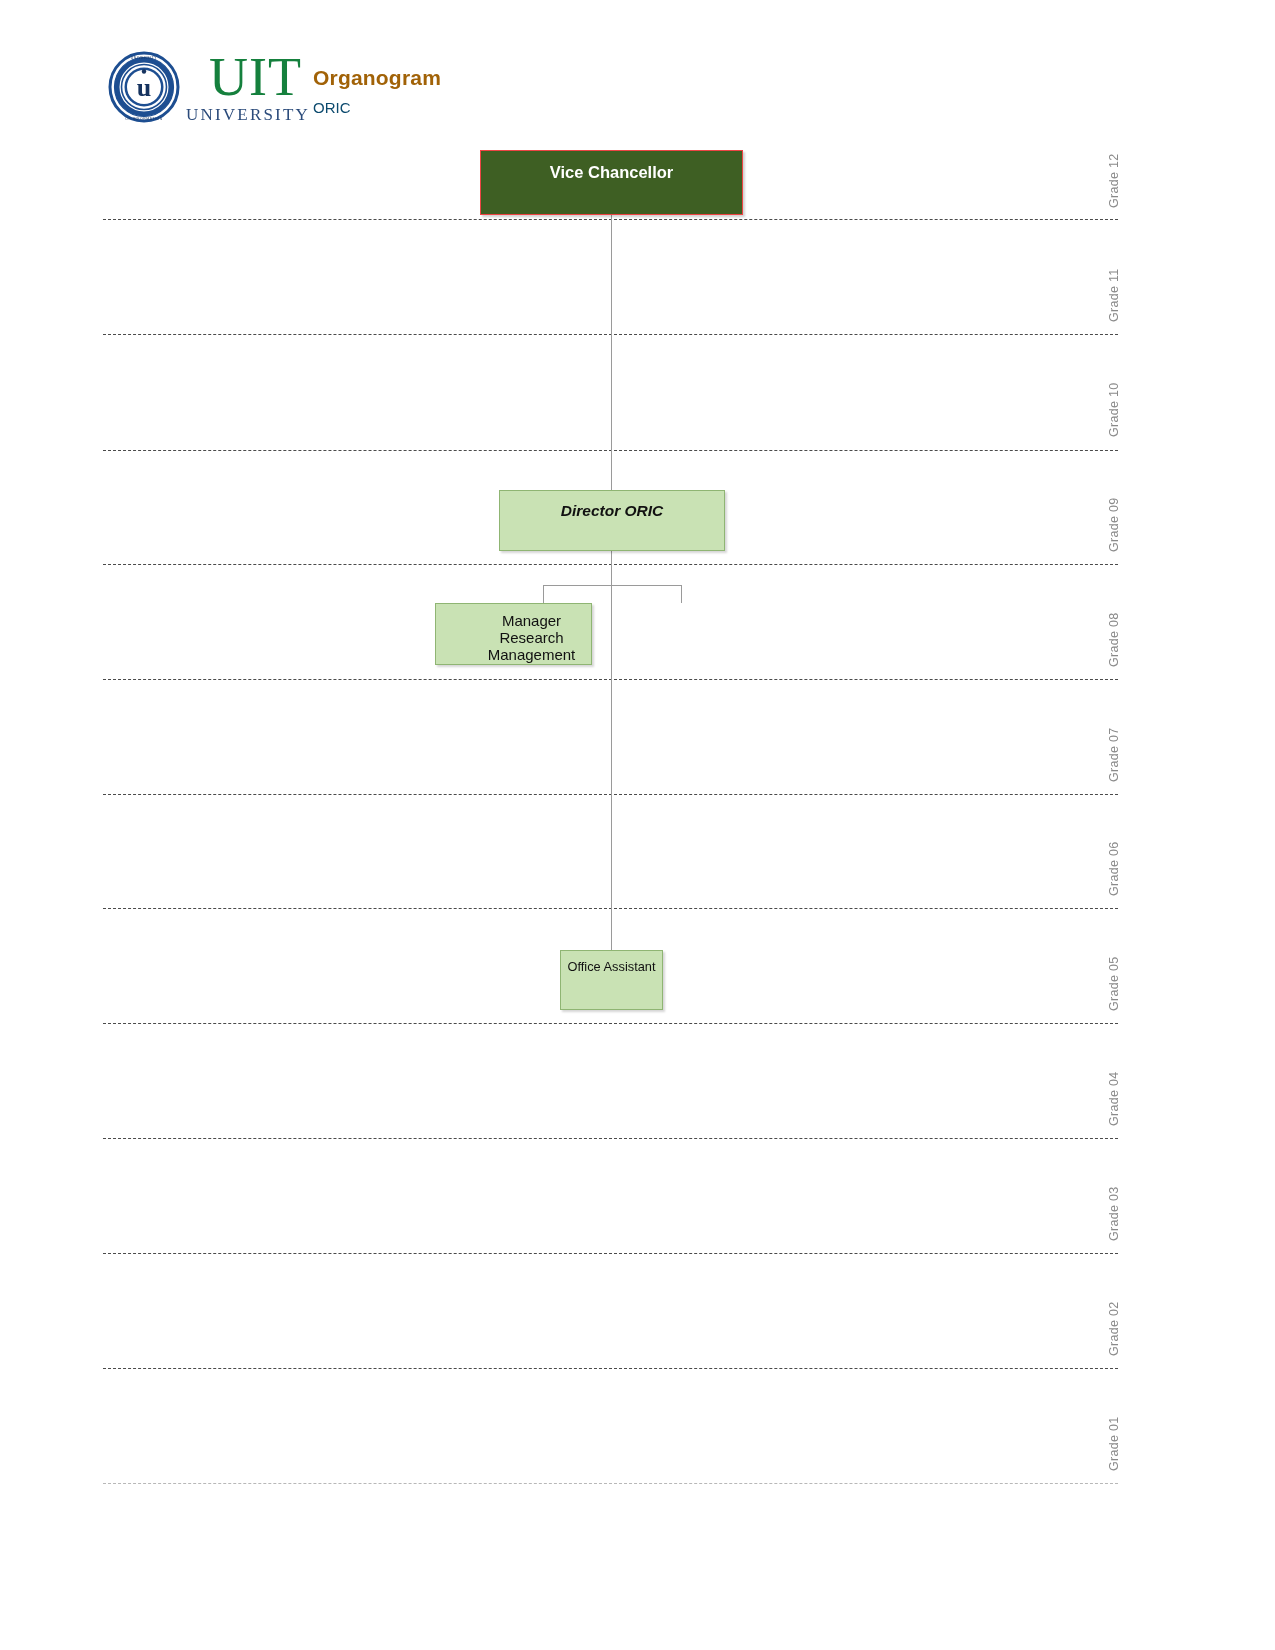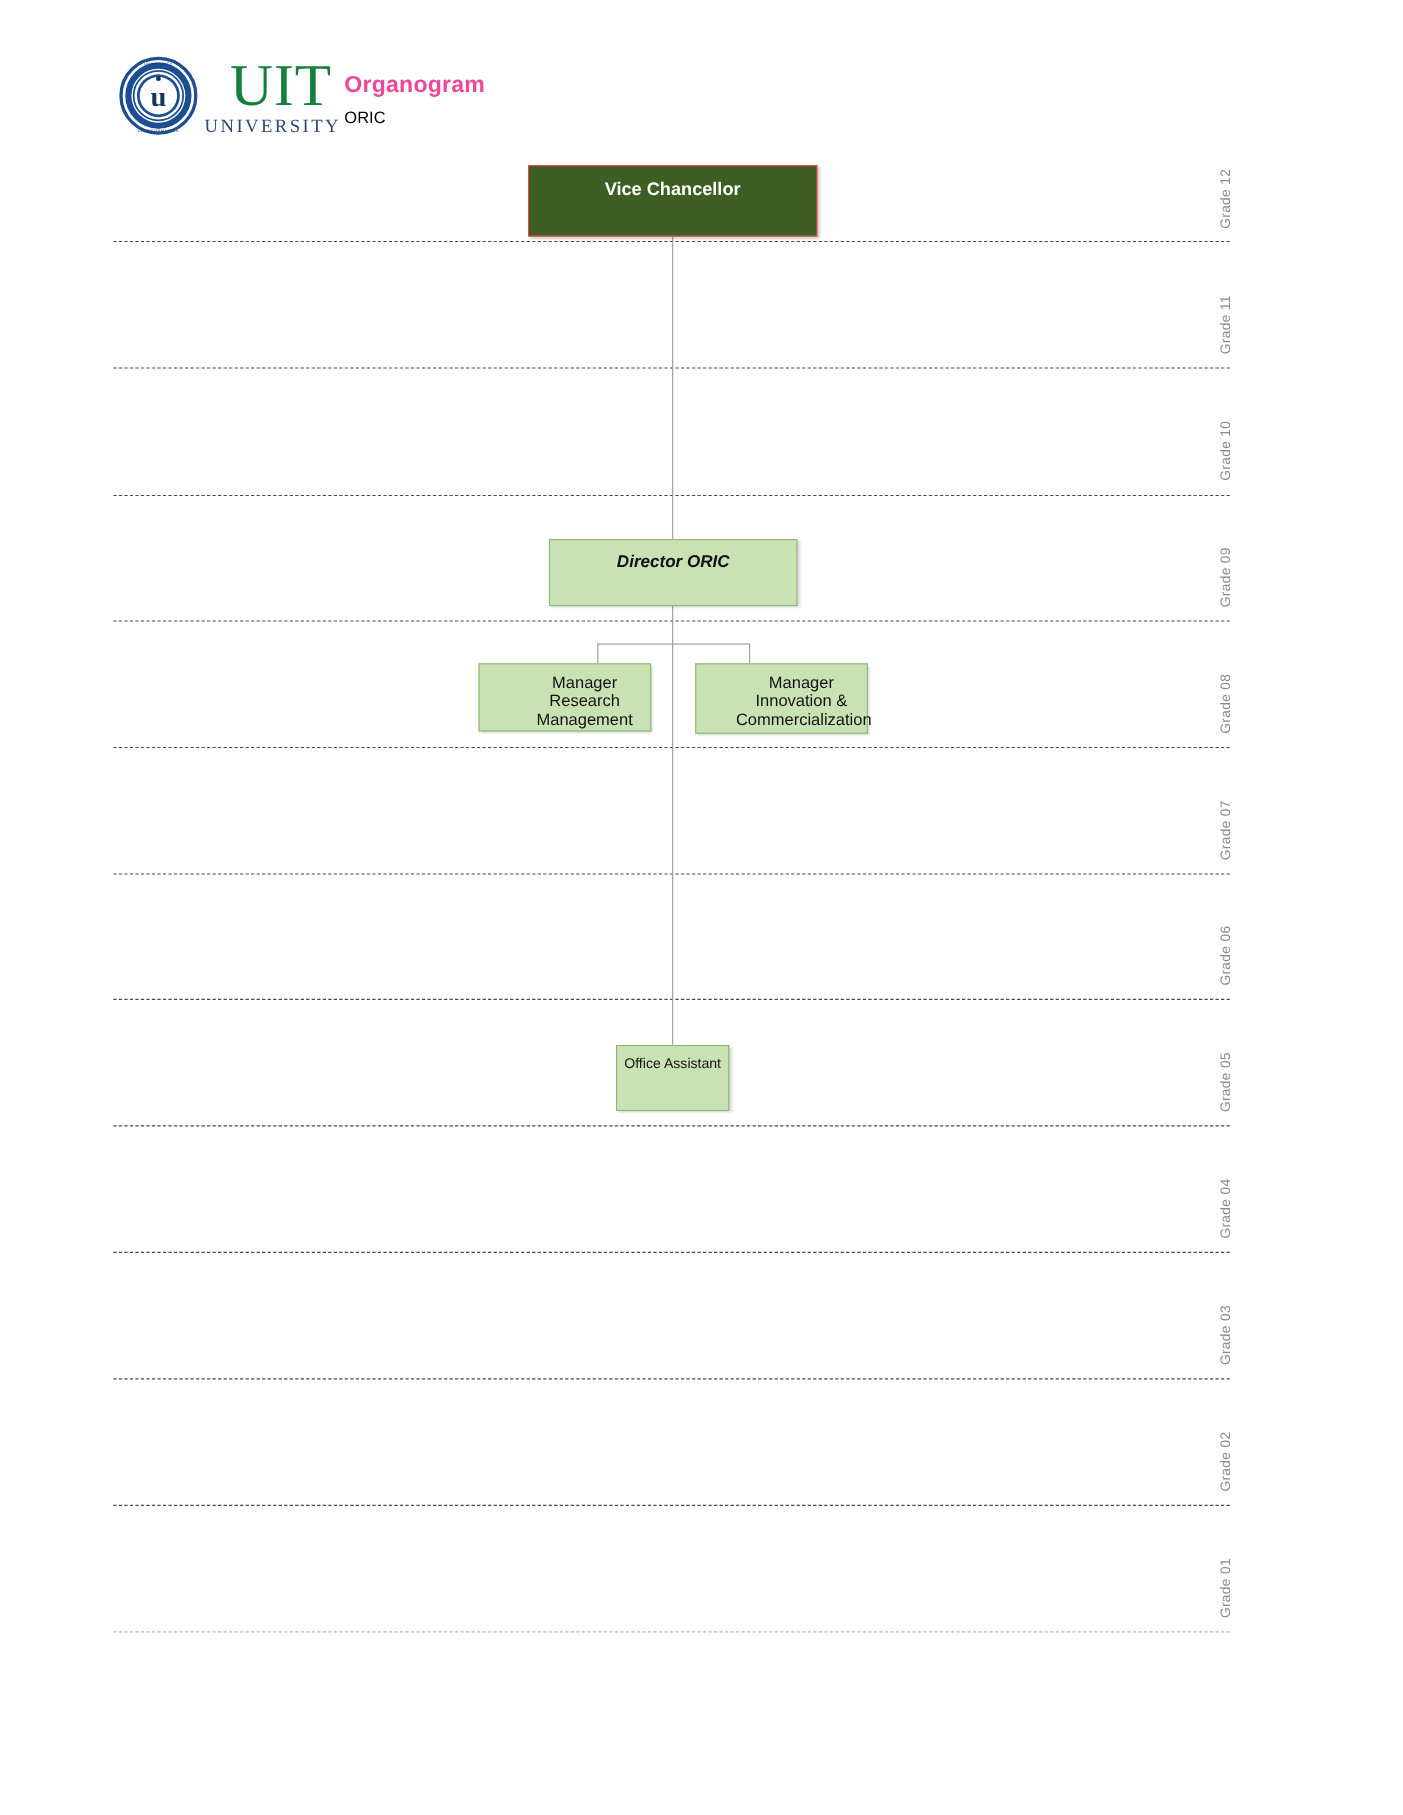--- a/index.html
+++ b/index.html
@@ -65,27 +65,27 @@
     color: #2a4a7a;
   }
   #title-block {
     position: absolute;
     left: 205px;
     top: 18px;
   }
   #doc-title {
     font-size: 21px;
     font-weight: bold;
-    color: #ec4899;
+    color: #a16207;
     line-height: 24px;
     letter-spacing: 0.2px;
   }
   #doc-subtitle {
     font-size: 15px;
-    color: #000000;
+    color: #0c4a6e;
     line-height: 20px;
     margin-top: 8px;
   }
 
   
   .grade-line {
     position: absolute;
     left: 103px;
     width: 1015px;
     height: 0px;
@@ -232,21 +232,18 @@
   </div>
 
   <div class="node node-green node-dir" style="left:499px; top:490px; width:226px; height:61px;">
     <span class="node-label">Director  ORIC</span>
   </div>
 
   <div class="node node-green node-mgr" style="left:435px; top:603px; width:157px; height:62px;">
     <span class="node-label">Manager Research Management</span>
   </div>
 
-  <div class="node node-green node-mgr" style="left:632px; top:603px; width:157px; height:64px;">
-    <span class="node-label">Manager Innovation &amp; Commercialization</span>
-  </div>
 
   <div class="node node-green node-asst" style="left:560px; top:950px; width:103px; height:60px;">
     <span class="node-label">Office Assistant</span>
   </div>
 
 </div>
 
 </body></html>

